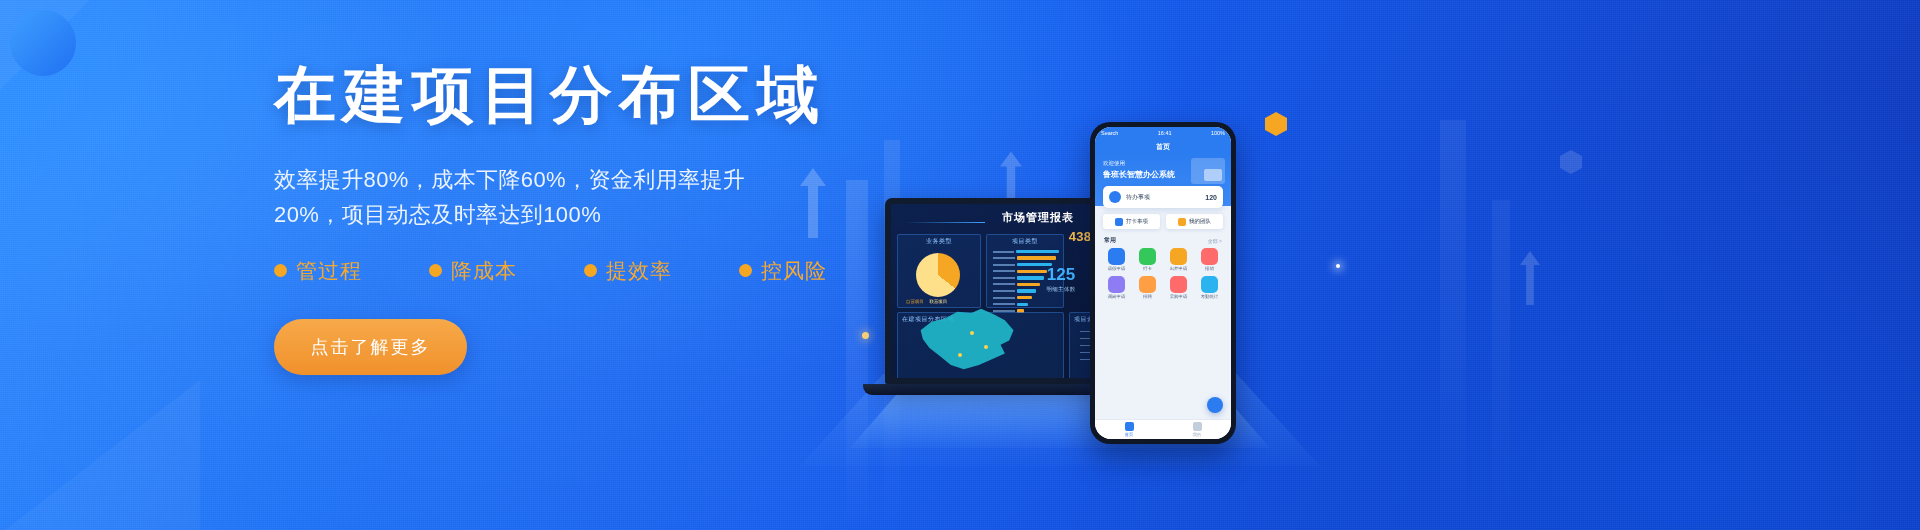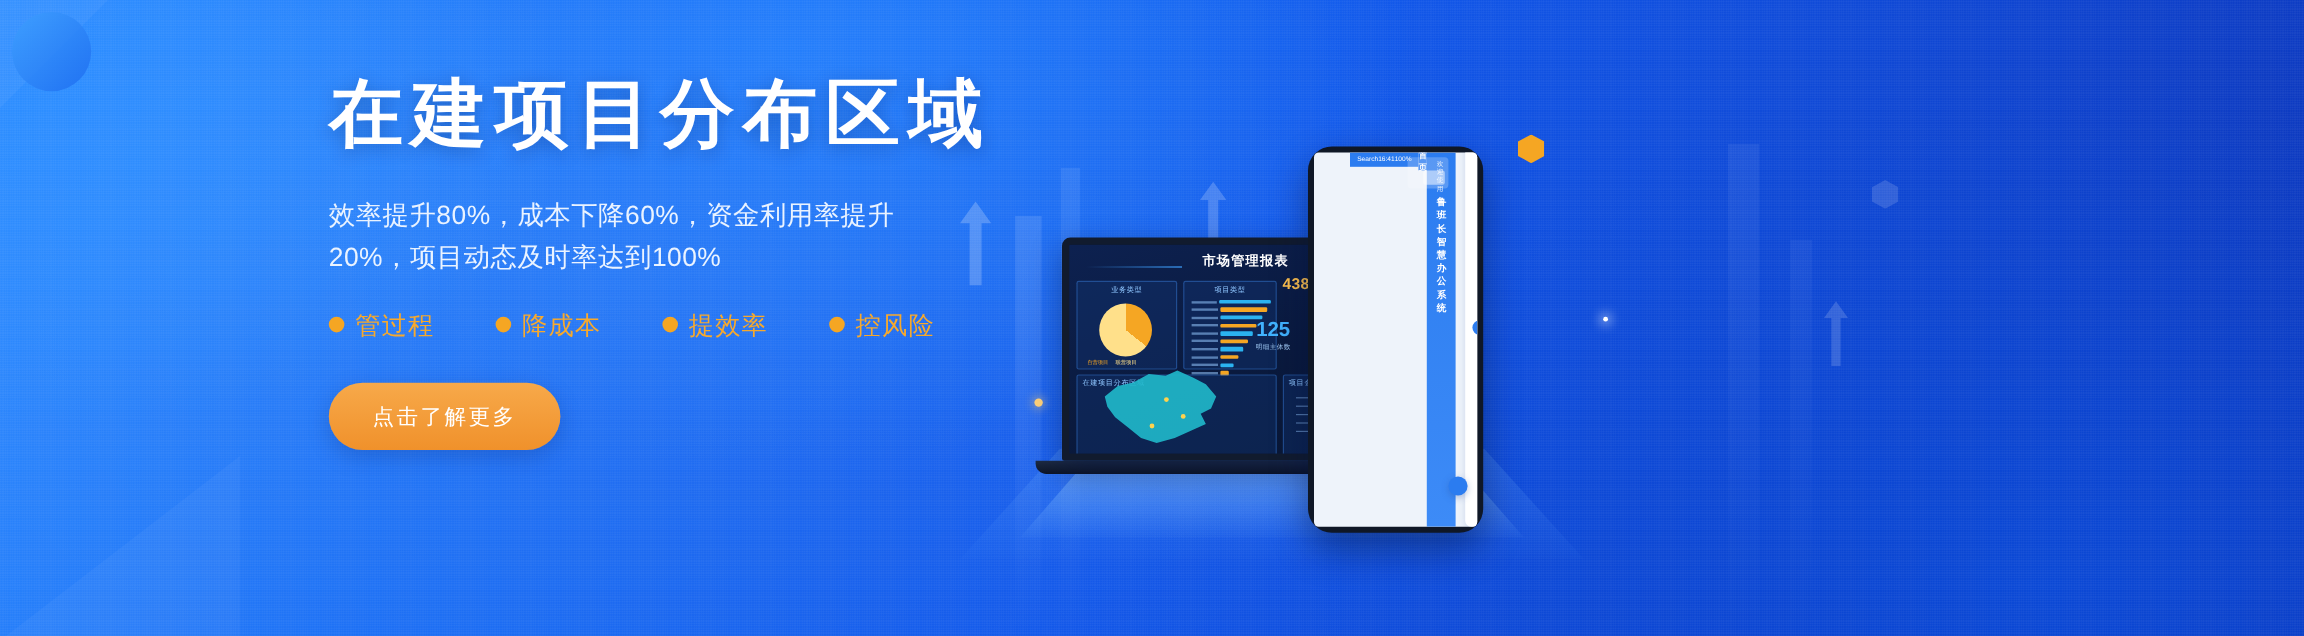--- a/index.html
+++ b/index.html
@@ -52,21 +52,21 @@
   .copy{ position:absolute; left:274px; top:62px; width:620px; }
   .title{
     font-size:62px; font-weight:bold; color:#fff; letter-spacing:7px;
     line-height:1.06; text-shadow:0 3px 14px rgba(0,20,80,.28);
     font-family:"DejaVu Sans","Liberation Sans",sans-serif;
   }
   .subtitle{
     margin-top:34px; font-size:22px; color:#eaf3ff; line-height:1.62; letter-spacing:.4px;
     max-width:520px;
   }
-  .feats{ margin-top:24px; display:flex; align-items:center; gap:0; }
+  .feats{ margin-top:24px; display:flex; align-items:center; gap:16px; }
   .feat{ display:flex; align-items:center; width:139px; }
   .feat .bullet{
     width:13px;height:13px;border-radius:50%;
     background:#f5a623; margin-right:9px; flex:0 0 auto;
     box-shadow:0 0 0 0 rgba(0,0,0,0);
   }
   .feat .txt{ font-size:21px; color:#f6a92e; letter-spacing:1px; }
   .cta{
     margin-top:34px; width:193px; height:56px; border-radius:28px;
     background:linear-gradient(180deg,#f7a94a 0%,#f0912b 100%);
@@ -146,22 +146,22 @@
   .hbar{ position:absolute; height:3.2px; border-radius:1px; background:#f5a623; }
   .hbtick{ position:absolute; width:14px;height:1.4px;background:rgba(150,200,255,.5); }
 
   
   .phone{
     position:absolute; left:300px; top:62px; width:146px; height:322px;
     background:#0f1726; border-radius:20px; padding:5px;
     box-shadow:0 14px 30px rgba(0,15,60,.45);
   }
   .pscreen{
-    width:100%; height:100%; border-radius:4px; overflow:hidden;
-    background:#eef3fa; position:relative; display:flex; flex-direction:row;padding-left:30px;
+    width:100%; height:100%; border-radius:16px; overflow:hidden;
+    background:#eef3fa; position:relative; display:flex; flex-direction:column;
   }
   .statusbar{
     height:12px; background:#2b7cf0; color:#fff; font-size:5.5px;
     display:flex; align-items:center; justify-content:space-between; padding:0 6px;
   }
   .pnav{
     height:15px; background:#2b7cf0; color:#fff; font-size:7px; font-weight:bold;
     display:flex; align-items:center; justify-content:center; position:relative;
   }
   .phero{

